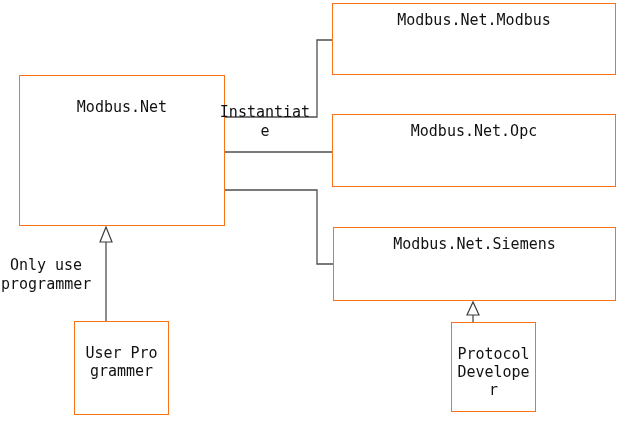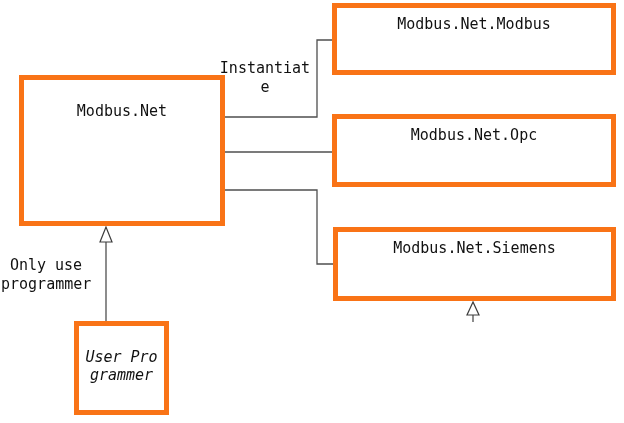--- a/index.html
+++ b/index.html
@@ -11,40 +11,39 @@
     font-size:15px;
     color:#111111;
     overflow:hidden;
   }
   #connectors{position:absolute;left:0;top:0;width:624px;height:423px;}
   #connectors path{fill:none;stroke:#4f4f4f;stroke-width:1.3;}
   #connectors polygon{fill:#ffffff;stroke:#3d3d3d;stroke-width:1.2;}
   .box{
     position:absolute;
     background:#ffffff;
-    border:5px solid #f97316;
+    border:1px solid #f97316;
     box-sizing:border-box;
     text-align:center;
   }
   .box .title{display:block;line-height:18px;}
   .box-title-pad-sm{padding-top:7px;}
   .box-title-pad-md{padding-top:22px;margin-left:16px;}
   .actor-label{
     display:block;
     width:74px;margin:0 auto;
     word-break:break-all;
     line-height:18px;
-    font-style:italic;
   }
   .annotation{
     position:absolute;
     text-align:center;
     line-height:19px;
   }
-  .break-all{word-break:break-all;}
+  .break-all{word-break:break-all;margin-top:44px;}
 </style>
 </head>
 <body>
 
 <div id="canvas">
 
   <svg id="connectors" viewBox="0 0 624 423" xmlns="http://www.w3.org/2000/svg">
 
     <g>
       <path d="M332,40 L317,40 L317,117 L224,117"></path>
@@ -85,20 +84,23 @@
   </div>
 
   <div class="box box-title-pad-sm" style="left:333px;top:227px;width:283px;height:74px;">
     <span class="title">Modbus.Net.Siemens</span>
   </div>
 
   <div class="box box-title-pad-md" style="left:58px;top:321px;width:95px;height:94px;">
     <span class="actor-label">User Programmer</span>
   </div>
 
+  <div class="box box-title-pad-md" style="left:435px;top:322px;width:85px;height:90px;">
+    <span class="actor-label">Protocol Developer</span>
+  </div>
 
   <div class="annotation break-all" style="left:219px;top:59px;width:92px;">Instantiate</div>
 
   <div class="annotation" style="left:1px;top:256px;width:90px;">Only use programmer</div>
 
 
 
 </div>
 
 </body></html>

